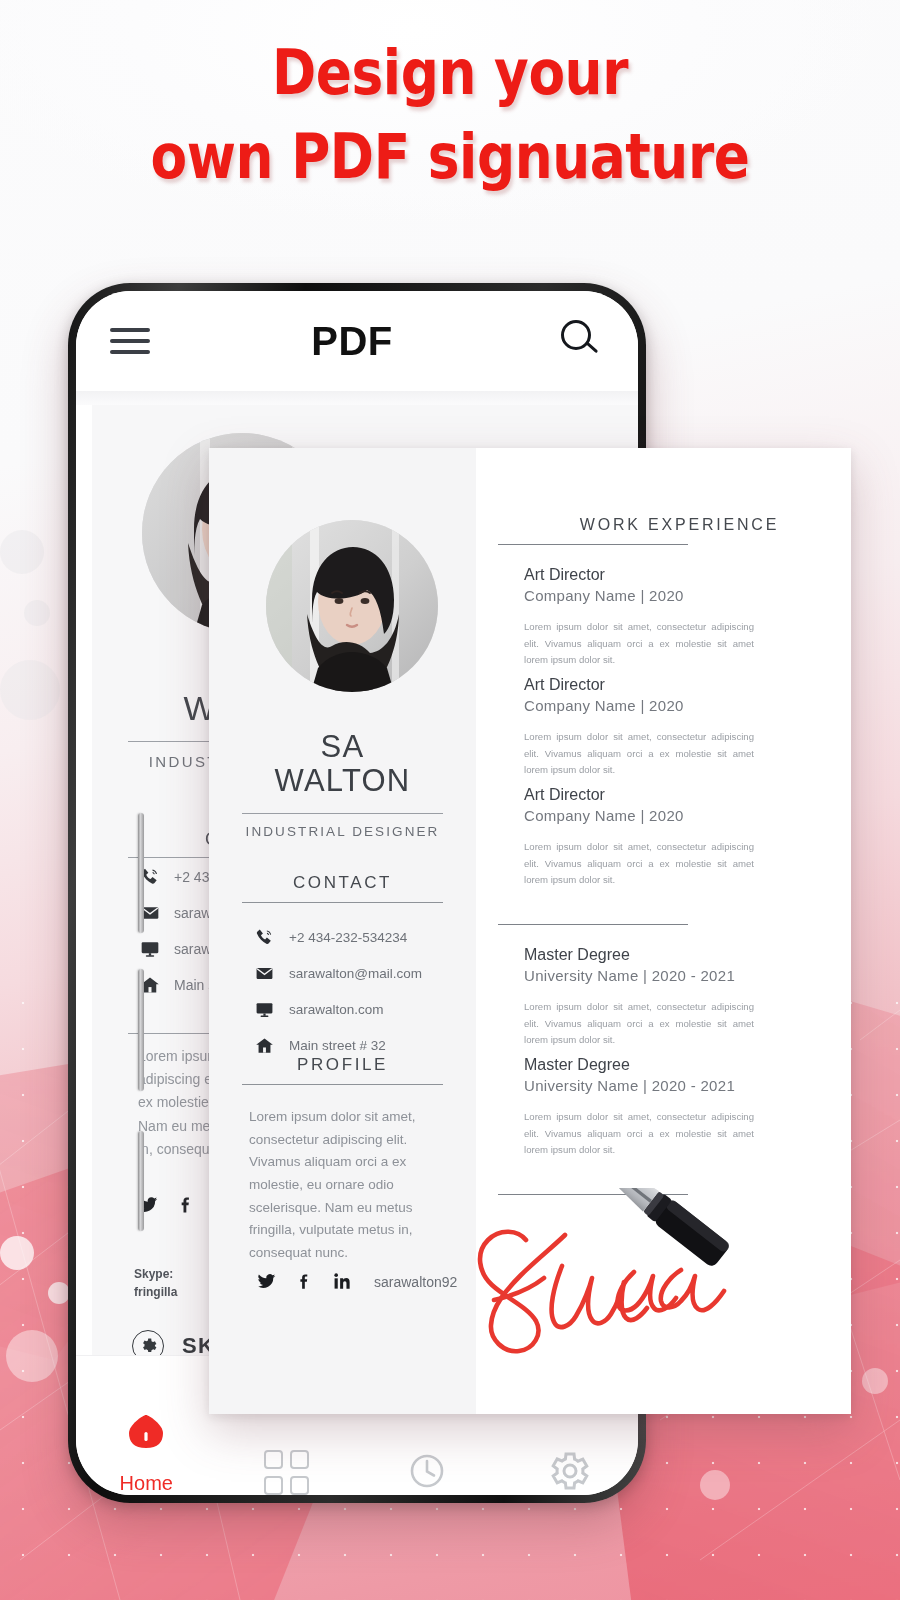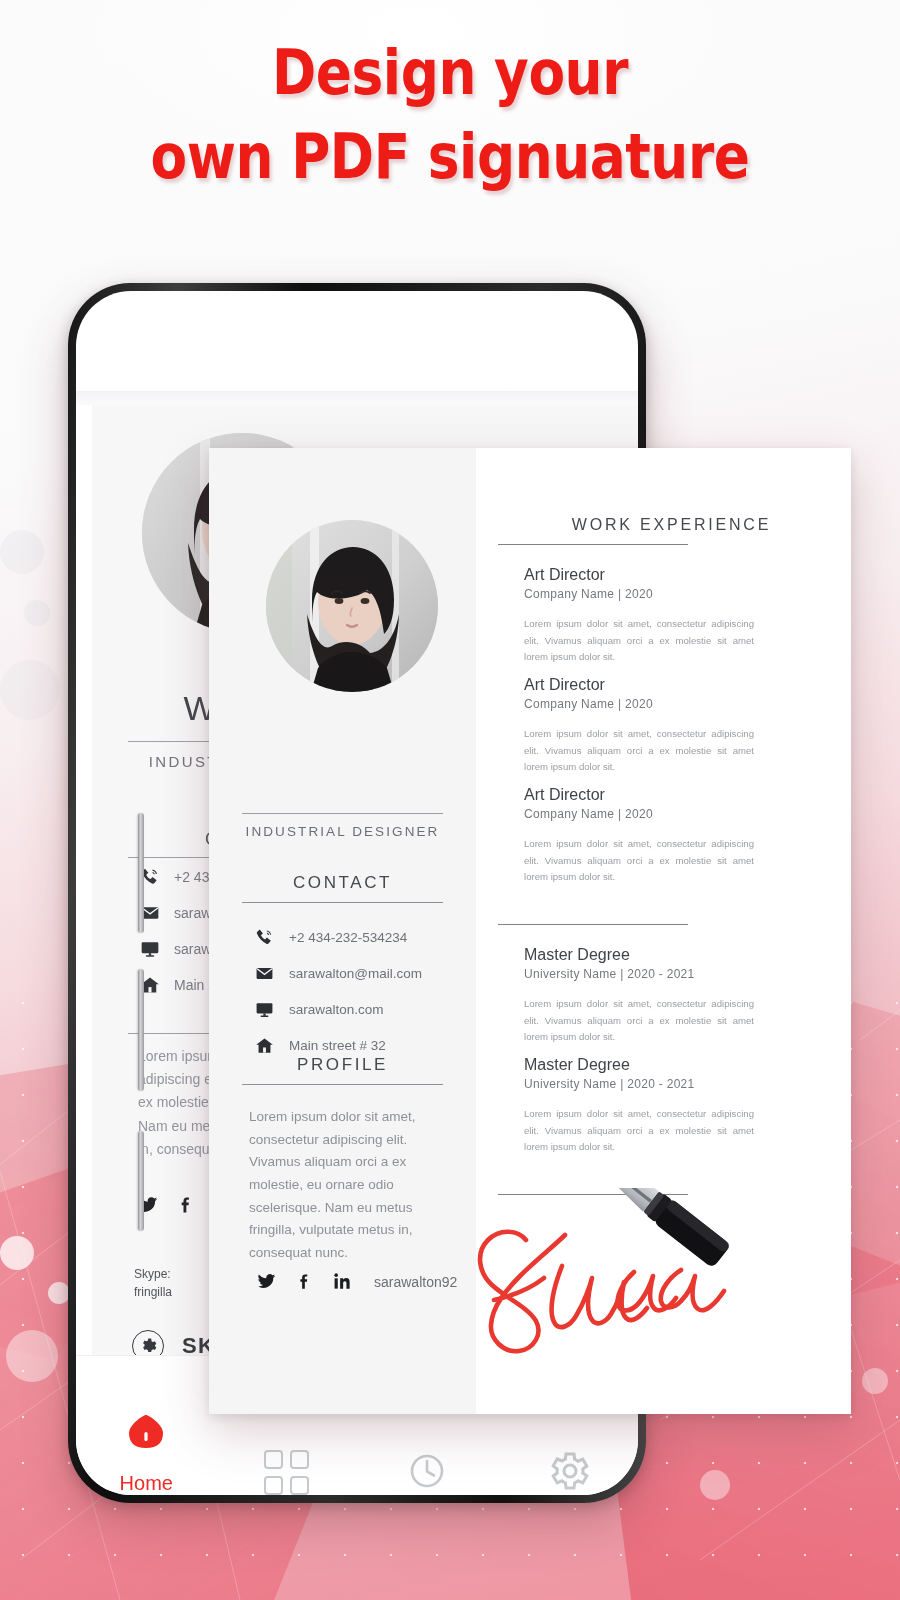--- a/index.html
+++ b/index.html
@@ -141,21 +141,21 @@
     font-size:18px; letter-spacing:2.6px; color:#4a4e55;
   }
   .rb-secrule { position:absolute; left:36px; width:258px; height:1.4px; background:#9a9ea4; }
   .rb-contact { position:absolute; left:48px; top:462px; width:290px; }
   .rb-crow { display:flex; align-items:center; gap:14px; margin-bottom:16px; font-size:14px; color:#73777e; }
   .rb-prof {
     position:absolute; left:46px; top:640px; width:250px;
     font-size:14px; line-height:1.66; color:#8e9299;
   }
   .rb-social { position:absolute; left:46px; top:790px; display:flex; align-items:center; gap:18px; }
-  .rb-skype { position:absolute; left:42px; top:860px; font-size:12px; font-weight:normal; color:#4a4e55; line-height:1.5; }
+  .rb-skype { position:absolute; left:42px; top:860px; font-size:12px; font-weight:bold; color:#4a4e55; line-height:1.5; }
   .rb-skillhdr { position:absolute; left:40px; top:925px; display:flex; align-items:center; gap:18px; }
   .rb-skillhdr .gear-circle {
     width:32px; height:32px; border-radius:50%; border:1.6px solid #2e3237;
     display:flex; align-items:center; justify-content:center;
   }
   .rb-skillhdr .t { font-size:22px; font-weight:bold; letter-spacing:1.4px; color:#2e3237; }
   .rb-skillrule { position:absolute; left:40px; top:968px; width:290px; height:1px; background:#c9ccd0; }
   .rb-skills { position:absolute; left:40px; top:986px; width:290px; }
   .rb-skillrow { display:flex; align-items:center; margin-bottom:12px; }
   .rb-skillrow .nm { width:128px; font-size:12.5px; font-weight:bold; letter-spacing:.6px; color:#2e3237; }
@@ -209,27 +209,27 @@
   .crow { display:flex; align-items:center; gap:14px; margin-bottom:17px; font-size:13.5px; color:#6e7279; }
   .crow .ic { width:22px; display:flex; justify-content:center; }
   .profile-text {
     position:absolute; left:40px; width:190px;
     font-size:13.5px; line-height:1.68; color:#8d9198;
   }
   .social-row { position:absolute; left:48px; display:flex; align-items:center; gap:19px; }
   .social-handle { font-size:14px; color:#6b6f76; margin-left:3px; }
 
   .rsec-title {
-    position:absolute; left:8px; width:100%; text-align:center;
+    position:absolute; left:16px; width:100%; text-align:center;
     font-size:16px; letter-spacing:2.8px; color:#45494f;
   }
   .rsec-rule { position:absolute; left:22px; width:190px; height:1.3px; background:#7e8289; }
   .entry { position:absolute; left:48px; width:258px; }
   .entry .role { font-size:16px; color:#3f434a; margin-bottom:3px; }
-  .entry .meta { font-size:12px; color:#74787f; letter-spacing:.3px; }
+  .entry .meta { font-size:15px; color:#74787f; letter-spacing:.3px; }
   .entry .body {
     margin-top:15px; font-size:9.6px; line-height:1.72; color:#9a9ea4;
     text-align:justify; width:230px;
   }
   .signature-wrap { position:absolute; left:-30px; top:1194px; width:300px; height:190px; pointer-events:none; }
 </style>
 </head>
 <body>
 
 <div class="bg">
@@ -270,20 +270,32 @@
 </div>
 
 <div class="headline">
   <span>Design your</span>
   <span class="l2">own PDF signuature</span>
 </div>
 
 <div class="phone">
   <div class="phone-inner">
 
+    <div class="appbar">
+      <div class="hamburger">
+          <i></i>
+          <i></i>
+          <i></i>
+        </div>
+      <div class="appbar-title">PDF</div>
+      <div class="search-icon">
+        <div class="ring"></div>
+          <div class="hand"></div>
+      </div>
+    </div>
     <div class="appbar-sep"></div>
 
     <div class="resume-bg">
       <div class="rb-photo">
         <svg viewBox="0 0 200 200" width="200" height="200">
           <defs>
             <linearGradient id="bgw" x1="0" y1="0" x2="1" y2="1">
               <stop offset="0" stop-color="#dcdcdc"></stop>
                 <stop offset="1" stop-color="#b9b9ba"></stop>
             </linearGradient>
@@ -455,20 +467,24 @@
         <path d="M52 148c9-11 22-16 34-16s26 5 35 16l7 24H45z" fill="#191717"></path>
         <ellipse cx="73" cy="81" rx="4.4" ry="3" fill="#3a2d28"></ellipse>
         <ellipse cx="99" cy="81" rx="4.4" ry="3" fill="#3a2d28"></ellipse>
         <path d="M66 73c3-2 7-2 10 0" stroke="#2e2320" stroke-width="2" fill="none" stroke-linecap="round"></path>
         <path d="M94 73c3-2 7-2 10 0" stroke="#2e2320" stroke-width="2" fill="none" stroke-linecap="round"></path>
         <path d="M81 105c3 2 7 2 10 0" stroke="#c98f84" stroke-width="2.4" fill="none" stroke-linecap="round"></path>
         <path d="M86 88c-1 4-3 6-1 8" stroke="#d6a795" stroke-width="1.6" fill="none" stroke-linecap="round"></path>
       </svg>
     </div>
 
+    <div class="cl-name">
+      <span>SA</span><br>
+      <span>WALTON</span>
+    </div>
     <div class="cl-rule"></div>
     <div class="cl-role">INDUSTRIAL DESIGNER</div>
 
     <div class="sec-title" style="top:425px">CONTACT</div>
     <div class="sec-rule" style="top:454px"></div>
 
     <div class="contact-list" style="top:480px">
       <div class="crow">
         <span class="ic">
           <svg width="19" height="19" viewBox="0 0 24 24">

